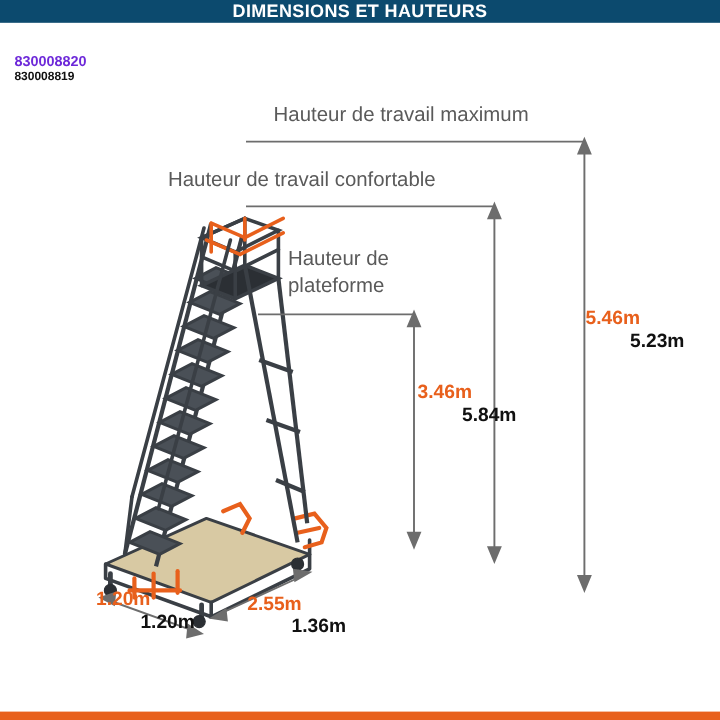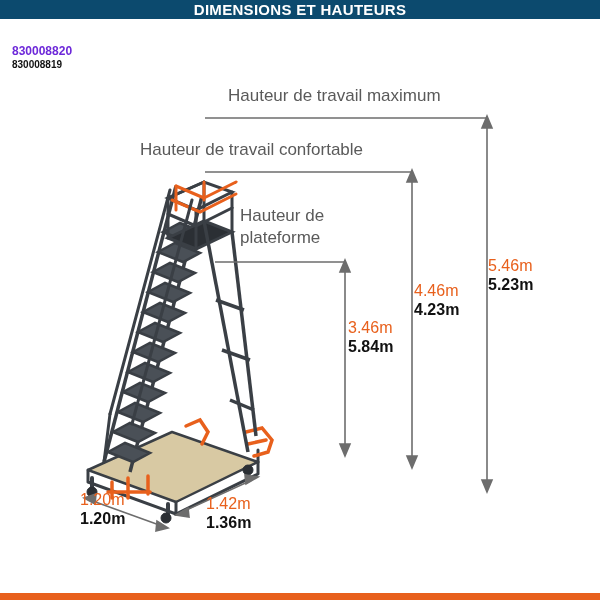--- a/index.html
+++ b/index.html
@@ -67,27 +67,28 @@
   }
   .dim {
     position: absolute;
     white-space: nowrap;
     line-height: 1.2;
   }
   .dim .v-orange {
     display: block;
     color: #e8601c;
     font-size: 16px;
-    font-weight: normal;
+    font-weight: bold;
   }
   .dim .v-black {
     display: block;
     color: #111111;
     font-size: 16px;
     font-weight: bold;
+    margin-left: 37px;
   }
   
   #drawing {
     position: absolute;
     left: 0;
     top: 0;
     width: 600px;
     height: 600px;
   }
   
@@ -236,32 +237,28 @@
   <div class="lbl big" style="left:228px; top:86px;">Hauteur de travail maximum</div>
   <div class="lbl big" style="left:140px; top:140px;">Hauteur de travail confortable</div>
   <div class="lbl big" style="left:240px; top:206px;">Hauteur de</div>
   <div class="lbl big" style="left:240px; top:228px;">plateforme</div>
 
   <div class="dim" style="left:348px; top:318px;">
     <span class="v-orange">3.46m</span>
     <span class="v-black">5.84m</span>
   </div>
 
-  <div class="dim" style="left:414px; top:281px;">
-    <span class="v-orange">4.46m</span>
-    <span class="v-black">4.23m</span>
-  </div>
 
   <div class="dim" style="left:488px; top:256px;">
     <span class="v-orange">5.46m</span>
     <span class="v-black">5.23m</span>
   </div>
 
   <div class="dim" style="left:206px; top:494px;">
-    <span class="v-orange">1.42m</span>
+    <span class="v-orange">2.55m</span>
     <span class="v-black">1.36m</span>
   </div>
 
   <div class="dim" style="left:80px; top:490px;">
     <span class="v-orange">1.20m</span>
     <span class="v-black">1.20m</span>
   </div>
 
   <div class="bottom-rule"></div>
 </div>

